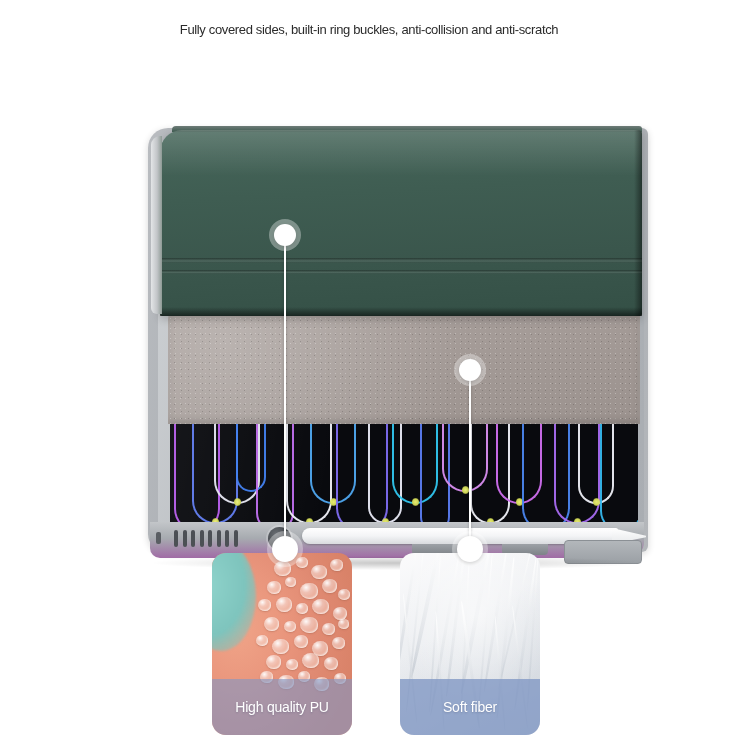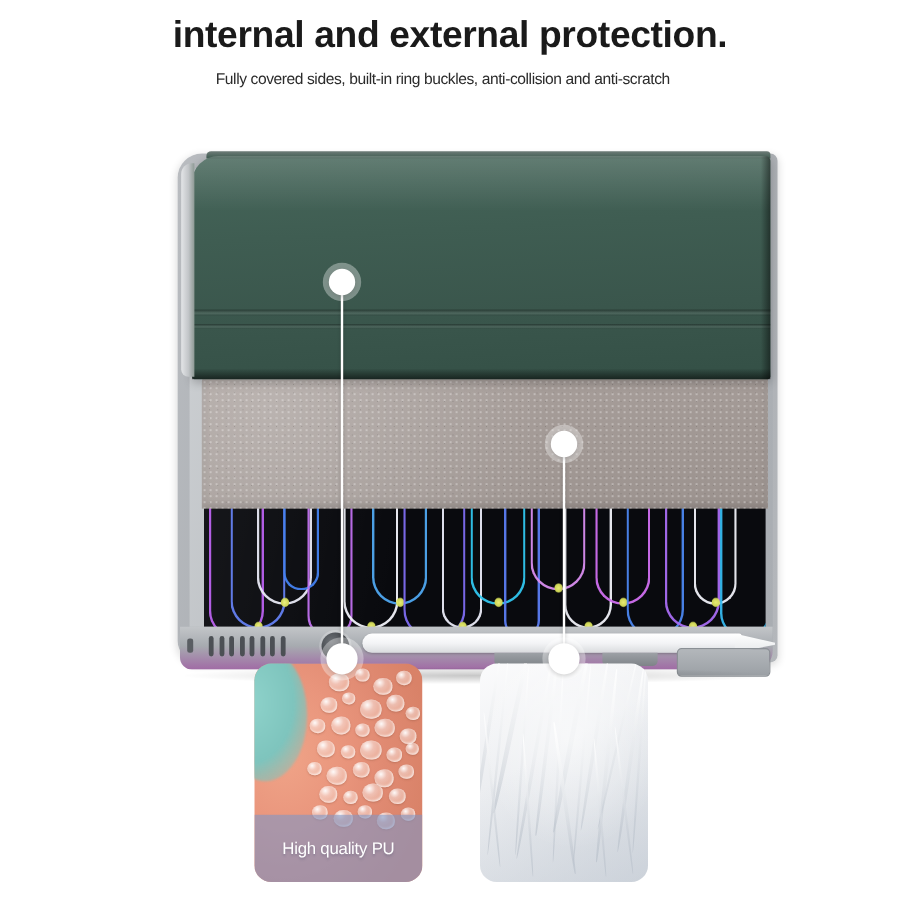--- a/index.html
+++ b/index.html
@@ -363,21 +363,20 @@
     text-shadow: 0 1px 2px rgba(60,70,100,0.28);
   }
 </style>
 </head>
 <body>
 
 <div class="page">
 
   <div class="header">
     <h1 class="headline">
-      <span class="headline-line">internal and external protection.</span>
     </h1>
     <p class="subhead">Fully covered sides, built-in ring buckles, anti-collision and anti-scratch</p>
   </div>
 
   <div class="stage">
 
     <div class="bumper"></div>
     <div class="bumper-inner"></div>
 
     <div class="screen">
@@ -503,20 +502,23 @@
         <div class="fiber" style="left:114px; top:-10px; width:2px;   height:150px; transform:rotate(13deg);"></div>
         <div class="fiber" style="left:124px; top:2px;   width:3px;   height:156px; transform:rotate(8deg);"></div>
         <div class="fiber" style="left:132px; top:-6px;  width:2px;   height:164px; transform:rotate(4deg);"></div>
         <div class="fiber" style="left:9px;   top:40px;  width:2px;   height:130px; transform:rotate(-6deg);"></div>
         <div class="fiber" style="left:39px;  top:58px;  width:2px;   height:120px; transform:rotate(-4deg);"></div>
         <div class="fiber" style="left:69px;  top:48px;  width:2.5px; height:128px; transform:rotate(-8deg);"></div>
         <div class="fiber" style="left:99px;  top:62px;  width:2px;   height:116px; transform:rotate(-5deg);"></div>
         <div class="fiber" style="left:119px; top:52px;  width:2px;   height:124px; transform:rotate(-7deg);"></div>
       </div>
       <div class="fiber-shade"></div>
+      <div class="swatch-label fiber-label">
+        <span>Soft fiber</span>
+      </div>
     </div>
 
     <div class="dot" style="left:272px; top:418px; width:26px; height:26px;"></div>
     <div class="dot" style="left:457px; top:418px; width:26px; height:26px;"></div>
 
   </div>
 </div>
 
 <style>
   

